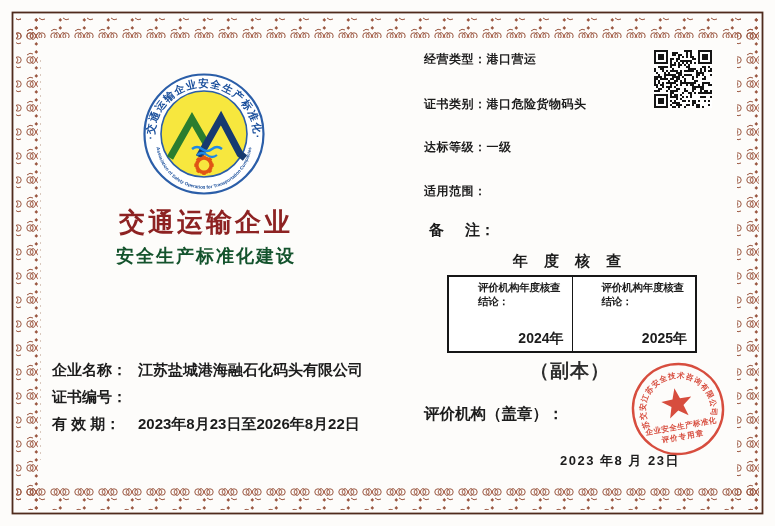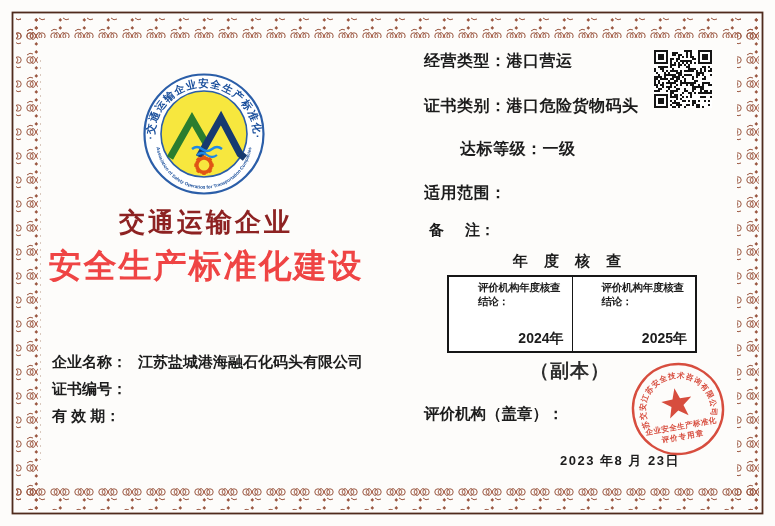--- a/index.html
+++ b/index.html
@@ -6,28 +6,28 @@
   .page{
     position:relative;width:775px;height:526px;overflow:hidden;
     background:#fdfcfa;
     font-family:"Liberation Sans","DejaVu Sans",sans-serif;
     color:#1c1c1c;
   }
   .frame-svg{position:absolute;left:0;top:0;pointer-events:none;}
   .abs{position:absolute;}
   .title-line{left:0;width:412px;text-align:center;font-weight:bold;}
   .title-1{top:205px;font-size:26px;color:#8d2222;letter-spacing:3px;}
-  .title-2{top:244px;font-size:33px;color:#ef4444;letter-spacing:2px;}
+  .title-2{top:244px;font-size:18px;color:#14532d;letter-spacing:2px;}
   .title-3{top:284px;font-size:31px;color:#c23a32;letter-spacing:9px;}
   .fields-left{left:52px;top:353px;font-size:15px;font-weight:bold;}
-  .fields-left .row{display:flex;height:27px;align-items:flex-start;}
+  .fields-left .row{display:flex;height:27px;align-items:flex-end;}
   .fields-left .lbl{width:86px;}
   .fields-left .val{white-space:nowrap;}
-  .r-field{left:424px;font-size:16px;font-weight:bold;letter-spacing:.5px;white-space:nowrap;}
-  .r1{top:51px;} .r2{top:96px;} .r3{top:139px;margin-left:36px;} .r4{top:183px;}
+  .r-field{left:424px;font-size:12px;font-weight:bold;letter-spacing:.5px;white-space:nowrap;}
+  .r1{top:51px;} .r2{top:96px;} .r3{top:139px;} .r4{top:183px;}
   .qr-wrap{left:654px;top:50px;width:58px;height:58px;}
   .remark{left:429px;top:218px;display:flex;align-items:flex-start;}
   .remark-label{display:flex;width:66px;justify-content:space-between;font-size:15px;font-weight:bold;padding-top:3px;}
   .remark-text{margin-left:12px;font-size:11.5px;font-weight:bold;line-height:15px;letter-spacing:.3px;}
   .annual-title{left:447px;top:252px;width:246px;text-align:center;font-size:15px;font-weight:bold;letter-spacing:6px;}
   .annual-table{left:447px;top:275px;width:246px;height:74px;border:2px solid #161616;display:flex;background:#fff;}
   .annual-cell{flex:1;position:relative;padding-left:25px;}
   .annual-cell:first-child{border-right:1.5px solid #161616;}
   .annual-cell .hdr{font-size:10.5px;font-weight:bold;padding:4px 2px 0 4px;letter-spacing:-.2px;}
   .annual-cell .yr{position:absolute;right:8px;bottom:3px;font-size:14px;font-weight:bold;}
@@ -105,20 +105,21 @@
   <div class="abs fields-left">
     <div class="row">
       <span class="lbl">企业名称：</span>
       <span class="val">江苏盐城港海融石化码头有限公司</span>
     </div>
     <div class="row">
       <span class="lbl">证书编号：</span>
     </div>
     <div class="row">
       <span class="lbl">有 效 期：</span>
+      <span class="val">2023年8月23日至2026年8月22日</span>
     </div>
   </div>
 
   <div class="abs r-field r1">
     <span>经营类型：</span><span>港口营运</span>
   </div>
   <div class="abs r-field r2">
     <span>证书类别：</span><span>港口危险货物码头</span>
   </div>
   <div class="abs r-field r3">

